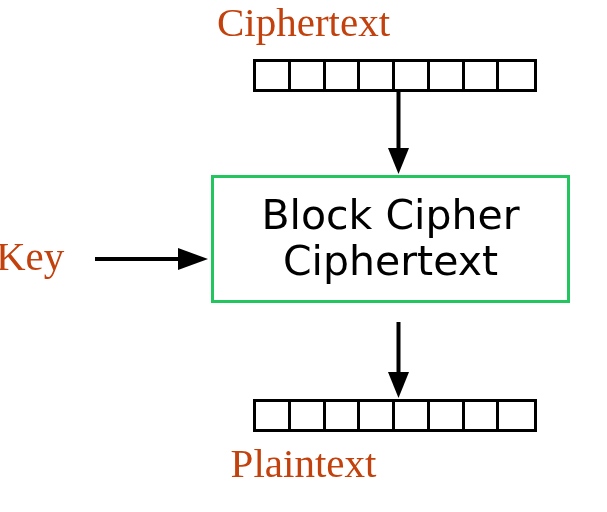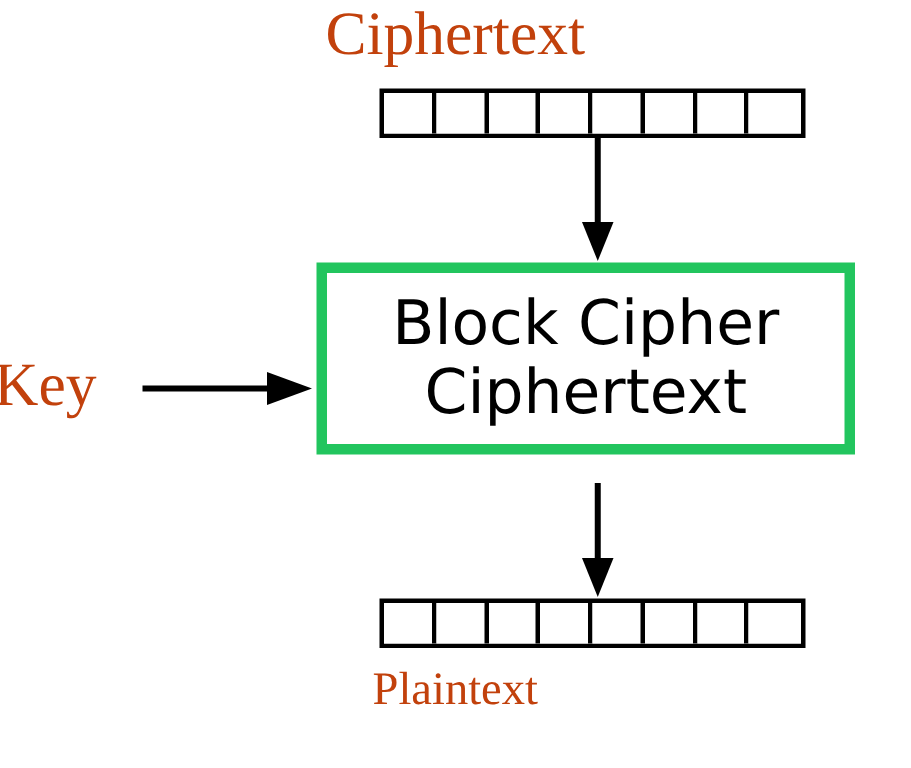--- a/index.html
+++ b/index.html
@@ -32,21 +32,21 @@
     width: 607px;
     text-align: center;
     font-size: 41px;
   }
   
   #plaintext-label {
     left: 0;
     top: 443px;
     width: 607px;
     text-align: center;
-    font-size: 31px;
+    font-size: 41px;
   }
   
   #key-label {
     left: -4px;
     top: 236px;
     font-size: 41px;
   }
   
   .byte-strip {
     position: absolute;
@@ -78,21 +78,21 @@
     height: 33px;
   }
   
   #cipher-box {
     position: absolute;
     left: 211px;
     top: 175px;
     width: 359px;
     height: 128px;
     box-sizing: border-box;
-    border: 7px solid #22c55e;
+    border: 3px solid #22c55e;
     background: #ffffff;
     display: flex;
     flex-direction: column;
     align-items: center;
     justify-content: center;
   }
   #cipher-box .box-line {
     color: #000000;
     font-size: 41px;
     line-height: 1.12;

